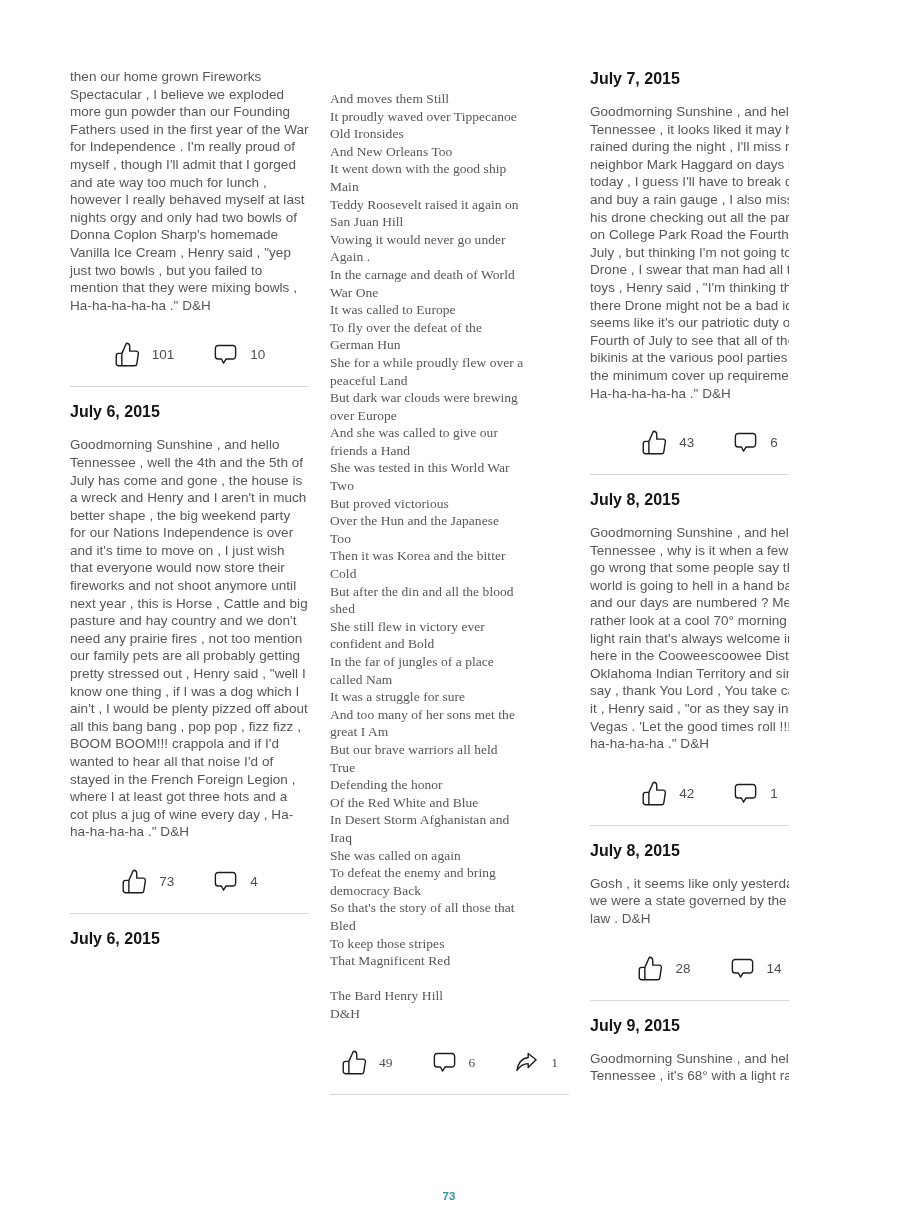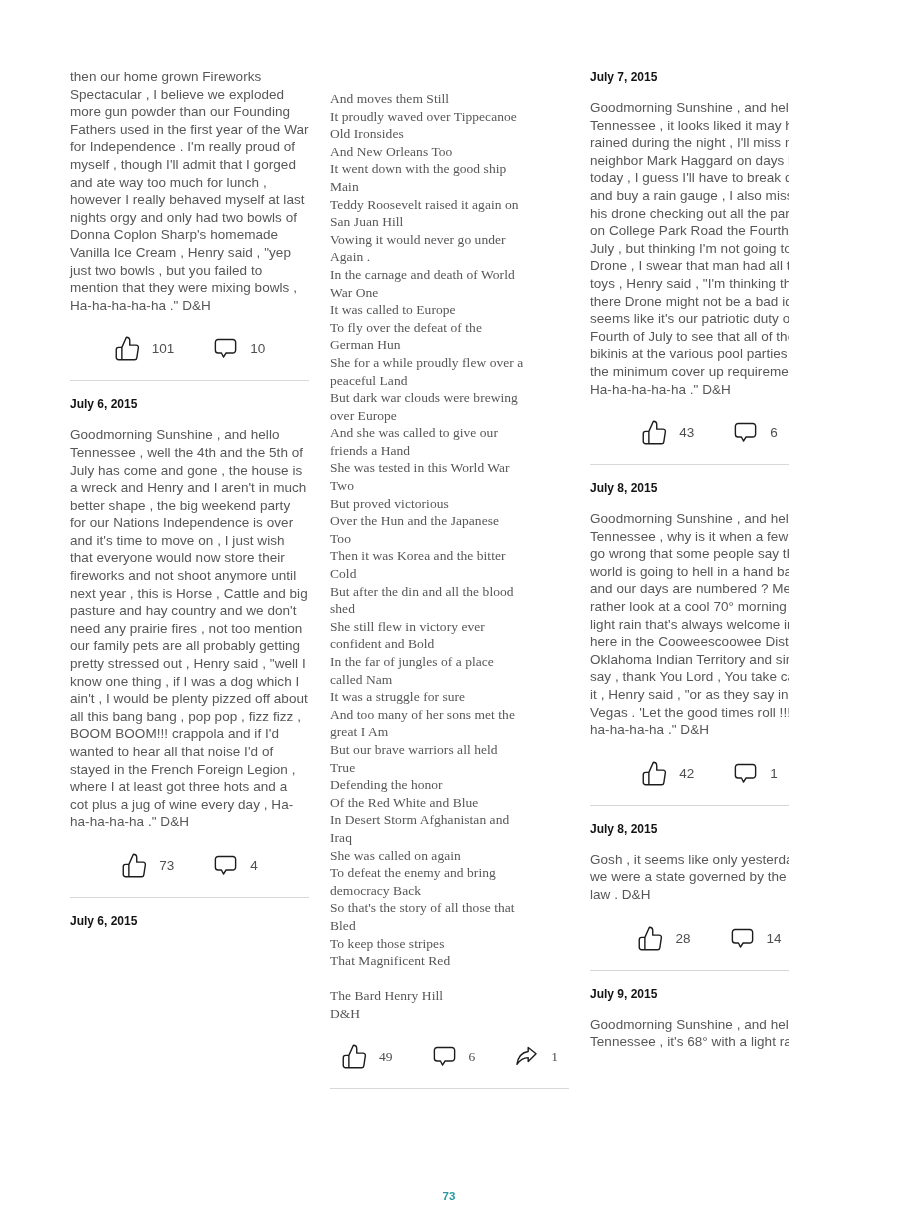--- a/index.html
+++ b/index.html
@@ -21,32 +21,32 @@
 
   .post-text {
     font-size: 13.5px;
     line-height: 17.6px;
     color: #575757;
     letter-spacing: 0.05px;
   }
   .pre { white-space: pre-line; }
 
   .date {
-    font-size: 12px;
+    font-size: 16px;
     font-weight: 700;
     color: #141414;
     margin: 16px 0 15px 0;
   }
   .col > .date:first-child { margin-top: 2px; }
 
   .reactions {
     display: flex;
     justify-content: center;
     gap: 38px;
-    margin: 21px 0 18px 0;
+    margin: 27px 0 18px 0;
   }
   .reaction { display: flex; align-items: center; gap: 11px; }
   .icon {
     width: 27px;
     height: 27px;
     stroke: #1c1c1c;
     fill: none;
     stroke-width: 1.25;
     stroke-linecap: round;
     stroke-linejoin: round;

